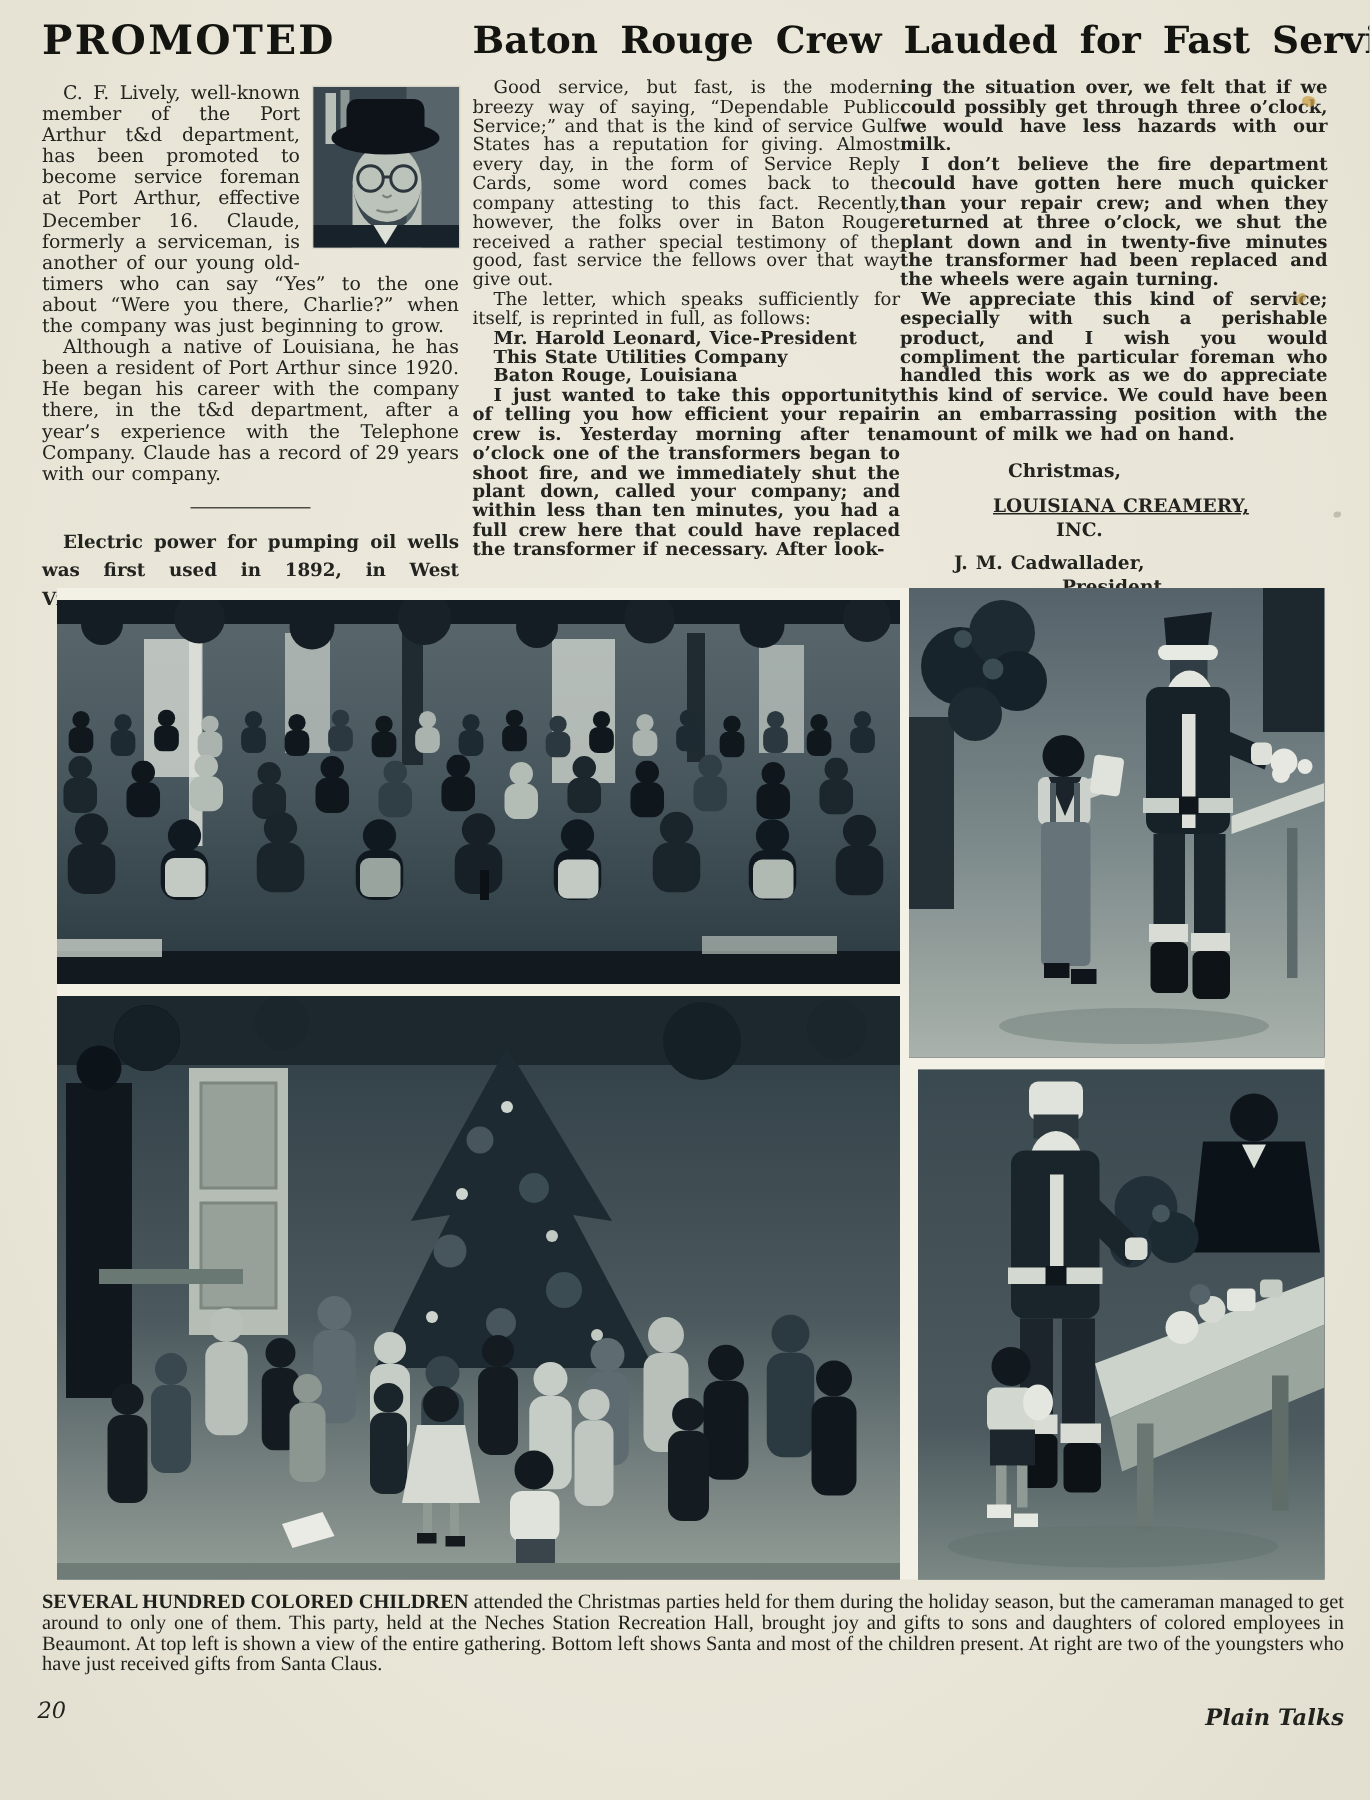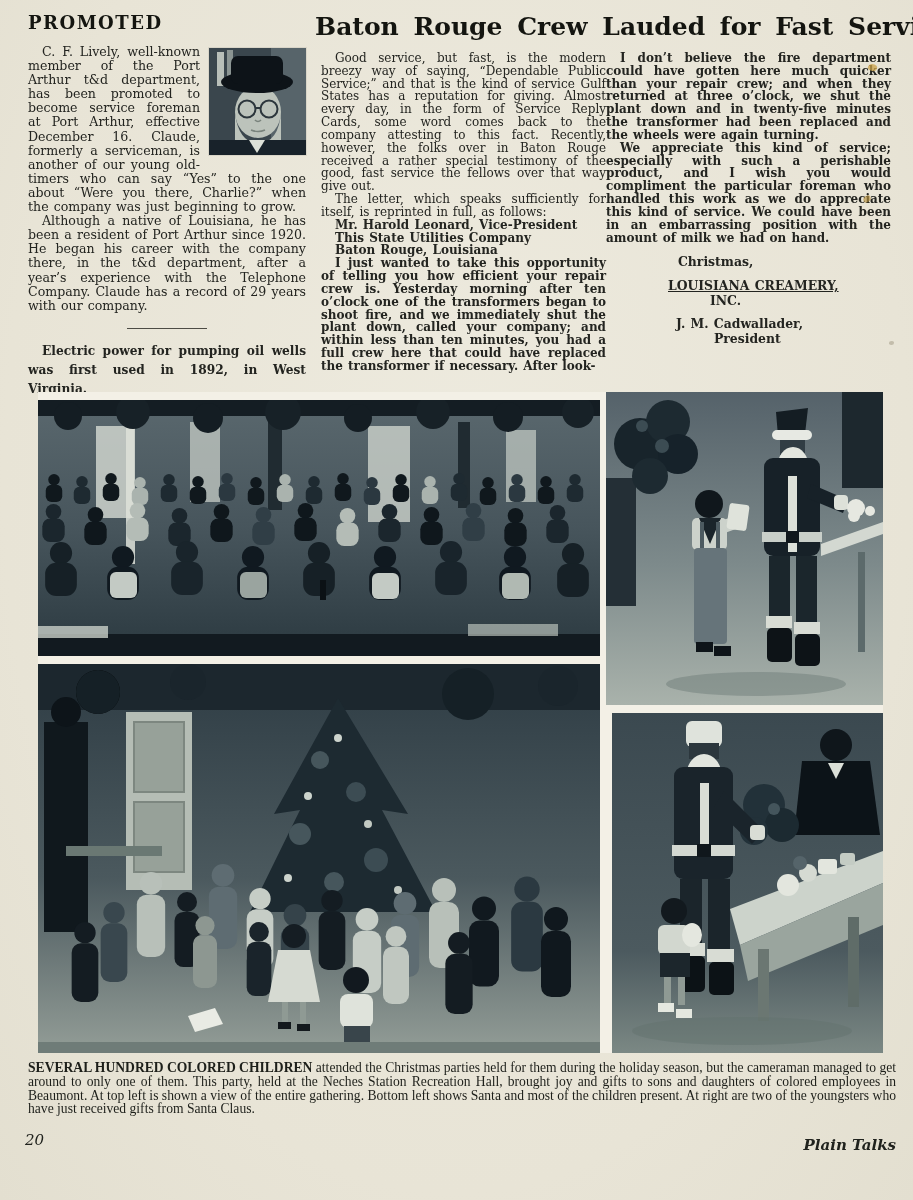--- a/index.html
+++ b/index.html
@@ -6,44 +6,44 @@
   .page{
     position:relative; width:913px; height:1200px; margin:0 auto;
     background:#eae6da;
     background-image:radial-gradient(ellipse at 50% 40%, #edeade 0%, #e8e4d6 70%, #e3dfd0 100%);
     overflow:hidden;
     font-family:"DejaVu Serif","Liberation Serif",serif;
     color:#232420;
   }
   
   .promoted-head{
-    margin:0 0 12px 0; font-size:18px; font-weight:bold; letter-spacing:1.5px;
+    margin:0 0 12px 0; font-size:27px; font-weight:bold; letter-spacing:1.5px;
     color:#141510; font-family:"DejaVu Serif","Liberation Serif",serif;
   }
   .service-head{
     margin:0 0 11px 0; font-size:25px; font-weight:bold; word-spacing:6px;
     color:#141510; white-space:nowrap;
   }
   
   .promoted-article{position:absolute; left:28px; top:12px; width:278px;}
   .service-article{position:absolute; left:315px; top:12px; width:582px;}
-  .cols{display:flex; gap:0;justify-content:center;}
+  .cols{display:flex; gap:0;}
   .col{width:285px;}
   .body-text p{margin:0; text-align:justify; text-indent:14px;}
   .promoted-article .body-text{font-size:12.6px; line-height:1.12; word-spacing:1px;}
   .service-article .body-text{font-size:12px; line-height:1.07; word-spacing:1px;}
   .bold{font-weight:bold;}
   .address-line{margin:0; text-align:left; text-indent:0; font-weight:bold;}
   .divider{width:80px; border:0; border-top:1.5px solid #4d4c45; margin:15px auto 13px auto;}
   .factoid{font-weight:bold; font-size:12.2px; line-height:1.55; text-align:justify; word-spacing:2px; text-indent:14px; margin:0;}
   .sig-block{margin-top:10px; font-weight:bold; font-size:12.4px; line-height:1.25;}
   .sig-signoff{margin-left:72px;}
   .sig-company{margin-left:62px; margin-top:8px;text-decoration:underline;}
   .sig-company2{margin-left:104px;}
-  .sig-name{margin-left:70px; margin-top:7px;}
+  .sig-name{margin-left:36px; margin-top:7px;}
   .sig-title{margin-left:108px;}
   
   .portrait{float:right; width:97px; height:107px; margin:3px 0 5px 9px; background:#39454c; box-shadow:0 0 0 1px #d9d5c8;}
   .portrait svg{display:block;}
   
   .collage{position:absolute; left:38px; top:392px; width:845px; height:661px; background:#f3f0e6;}
   .photo{position:absolute; overflow:hidden; background:#2c3a42;}
   .photo svg{display:block;}
   .photo-tl{left:0; top:8px; width:562px; height:256px;}
   .photo-bl{left:0; top:272px; width:562px; height:389px;}
@@ -106,20 +106,21 @@
     <div class="cols body-text">
       <div class="col">
         <p>Good service, but fast, is the modern breezy way of saying, “Dependable Public Service;” and that is the kind of service Gulf States has a reputation for giving. Almost every day, in the form of Service Reply Cards, some word comes back to the company attesting to this fact. Recently, however, the folks over in Baton Rouge received a rather special testimony of the good, fast service the fellows over that way give out.</p>
         <p>The letter, which speaks sufficiently for itself, is reprinted in full, as follows:</p>
         <p class="address-line">Mr. Harold Leonard, Vice-President</p>
         <p class="address-line">This State Utilities Company</p>
         <p class="address-line">Baton Rouge, Louisiana</p>
         <p class="bold">I just wanted to take this opportunity of telling you how efficient your repair crew is. Yesterday morning after ten o’clock one of the transformers began to shoot fire, and we immediately shut the plant down, called your company; and within less than ten minutes, you had a full crew here that could have replaced the transformer if necessary. After look-</p>
       </div>
       <div class="col">
+        <p class="bold" style="text-indent:0;">ing the situation over, we felt that if we could possibly get through three o’clock, we would have less hazards with our milk.</p>
         <p class="bold">I don’t believe the fire department could have gotten here much quicker than your repair crew; and when they returned at three o’clock, we shut the plant down and in twenty-five minutes the transformer had been replaced and the wheels were again turning.</p>
         <p class="bold">We appreciate this kind of service; especially with such a perishable product, and I wish you would compliment the particular foreman who handled this work as we do appreciate this kind of service. We could have been in an embarrassing position with the amount of milk we had on hand.</p>
         <div class="sig-block">
           <div class="sig-signoff">Christmas,</div>
           <div class="sig-company">LOUISIANA CREAMERY,</div>
           <div class="sig-company2">INC.</div>
           <div class="sig-name">J. M. Cadwallader,</div>
           <div class="sig-title">President</div>
         </div>
       </div>

